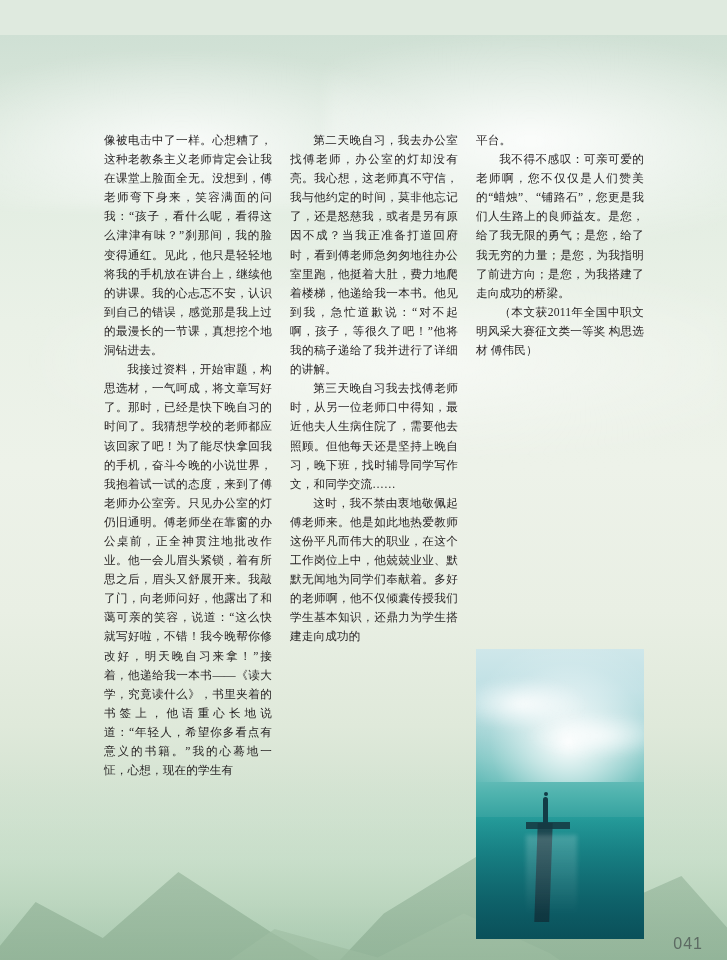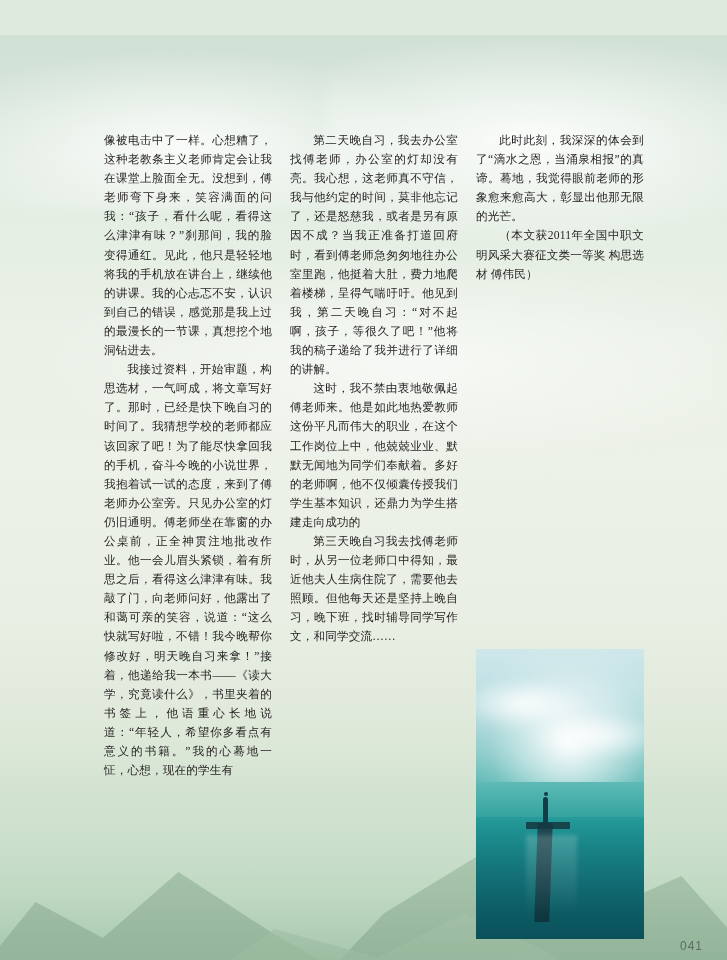--- a/index.html
+++ b/index.html
@@ -244,21 +244,21 @@
     height: 28%;
     background: linear-gradient(to bottom, rgba(255,255,255,0.18), rgba(255,255,255,0));
     filter: blur(2px);
   }
 
   
   .folio {
     position: absolute;
     right: 24px;
     bottom: 42px;
-    font-size: 12px;
+    font-size: 16px;
     letter-spacing: 1px;
     color: #5d6b63;
     font-family: "Liberation Sans", sans-serif;
   }
 </style>
 </head>
 <body>
 
 <div class="page">
 
@@ -273,31 +273,32 @@
     <div class="mtn mtn2"></div>
     <div class="mtn mtn3"></div>
   </div>
   <div class="haze"></div>
 
   <div class="article">
     <div class="columns">
 
       <div class="col">
         <p>像被电击中了一样。心想糟了，这种老教条主义老师肯定会让我在课堂上脸面全无。没想到，傅老师弯下身来，笑容满面的问我：“孩子，看什么呢，看得这么津津有味？”刹那间，我的脸变得通红。见此，他只是轻轻地将我的手机放在讲台上，继续他的讲课。我的心忐忑不安，认识到自己的错误，感觉那是我上过的最漫长的一节课，真想挖个地洞钻进去。</p>
-        <p class="indent">我接过资料，开始审题，构思选材，一气呵成，将文章写好了。那时，已经是快下晚自习的时间了。我猜想学校的老师都应该回家了吧！为了能尽快拿回我的手机，奋斗今晚的小说世界，我抱着试一试的态度，来到了傅老师办公室旁。只见办公室的灯仍旧通明。傅老师坐在靠窗的办公桌前，正全神贯注地批改作业。他一会儿眉头紧锁，着有所思之后，看得这么津津有味。我敲了门，向老师问好，他露出了和蔼可亲的笑容，说道：“这么快就写好啦，不错！我今晚帮你修改好，明天晚自习来拿！”接着，他递给我一本书——《读大学，究竟读什么》，书里夹着的书签上，他语重心长地说道：“年轻人，希望你多看点有意义的书籍。”我的心蓦地一怔，心想，现在的学生有</p>
+        <p class="indent">我接过资料，开始审题，构思选材，一气呵成，将文章写好了。那时，已经是快下晚自习的时间了。我猜想学校的老师都应该回家了吧！为了能尽快拿回我的手机，奋斗今晚的小说世界，我抱着试一试的态度，来到了傅老师办公室旁。只见办公室的灯仍旧通明。傅老师坐在靠窗的办公桌前，正全神贯注地批改作业。他一会儿眉头紧锁，着有所思之后，眉头又舒展开来。我敲了门，向老师问好，他露出了和蔼可亲的笑容，说道：“这么快就写好啦，不错！我今晚帮你修改好，明天晚自习来拿！”接着，他递给我一本书——《读大学，究竟读什么》，书里夹着的书签上，他语重心长地说道：“年轻人，希望你多看点有意义的书籍。”我的心蓦地一怔，心想，现在的学生有</p>
       </div>
 
       <div class="col">
-        <p class="indent">第二天晚自习，我去办公室找傅老师，办公室的灯却没有亮。我心想，这老师真不守信，我与他约定的时间，莫非他忘记了，还是怒慈我，或者是另有原因不成？当我正准备打道回府时，看到傅老师急匆匆地往办公室里跑，他挺着大肚，费力地爬着楼梯，呈得气喘吁吁。他见到我，第二天晚自习：“对不起啊，孩子，等很久了吧！”他将我的稿子递给了我并进行了详细的讲解。</p>
+        <p class="indent">第二天晚自习，我去办公室找傅老师，办公室的灯却没有亮。我心想，这老师真不守信，我与他约定的时间，莫非他忘记了，还是怒慈我，或者是另有原因不成？当我正准备打道回府时，看到傅老师急匆匆地往办公室里跑，他挺着大肚，费力地爬着楼梯，他递给我一本书。他见到我，急忙道歉说：“对不起啊，孩子，等很久了吧！”他将我的稿子递给了我并进行了详细的讲解。</p>
+        <p class="indent">第三天晚自习我去找傅老师时，从另一位老师口中得知，最近他夫人生病住院了，需要他去照顾。但他每天还是坚持上晚自习，晚下班，找时辅导同学写作文，和同学交流……</p>
         <p class="indent">这时，我不禁由衷地敬佩起傅老师来。他是如此地热爱教师这份平凡而伟大的职业，在这个工作岗位上中，他兢兢业业、默默无闻地为同学们奉献着。多好的老师啊，他不仅倾囊传授我们学生基本知识，还鼎力为学生搭建走向成功的</p>
-        <p class="indent">第三天晚自习我去找傅老师时，从另一位老师口中得知，最近他夫人生病住院了，需要他去照顾。但他每天还是坚持上晚自习，晚下班，找时辅导同学写作文，和同学交流……</p>
       </div>
 
       <div class="col">
-        <p class="indent">此时此刻，我深深的体会到了“滴水之恩，当涌泉相报”的真谛。蓦地，我觉得眼前老师的形象愈来愈高大，彰显出他那无限的光芒。</p>
+        <p>平台。</p>
+        <p class="indent">我不得不感叹：可亲可爱的老师啊，您不仅仅是人们赞美的“蜡烛”、“铺路石”，您更是我们人生路上的良师益友。是您，给了我无限的勇气；是您，给了我无穷的力量；是您，为我指明了前进方向；是您，为我搭建了走向成功的桥梁。</p>
         <p class="indent">（本文获2011年全国中职文明风采大赛征文类一等奖  构思选材  傅伟民）</p>
       </div>
 
     </div>
 
     <div class="photo-wrap">
       <div class="photo">
         <div class="sky-glow"></div>
         <div class="cloud-p1"></div>
         <div class="cloud-p2"></div>

